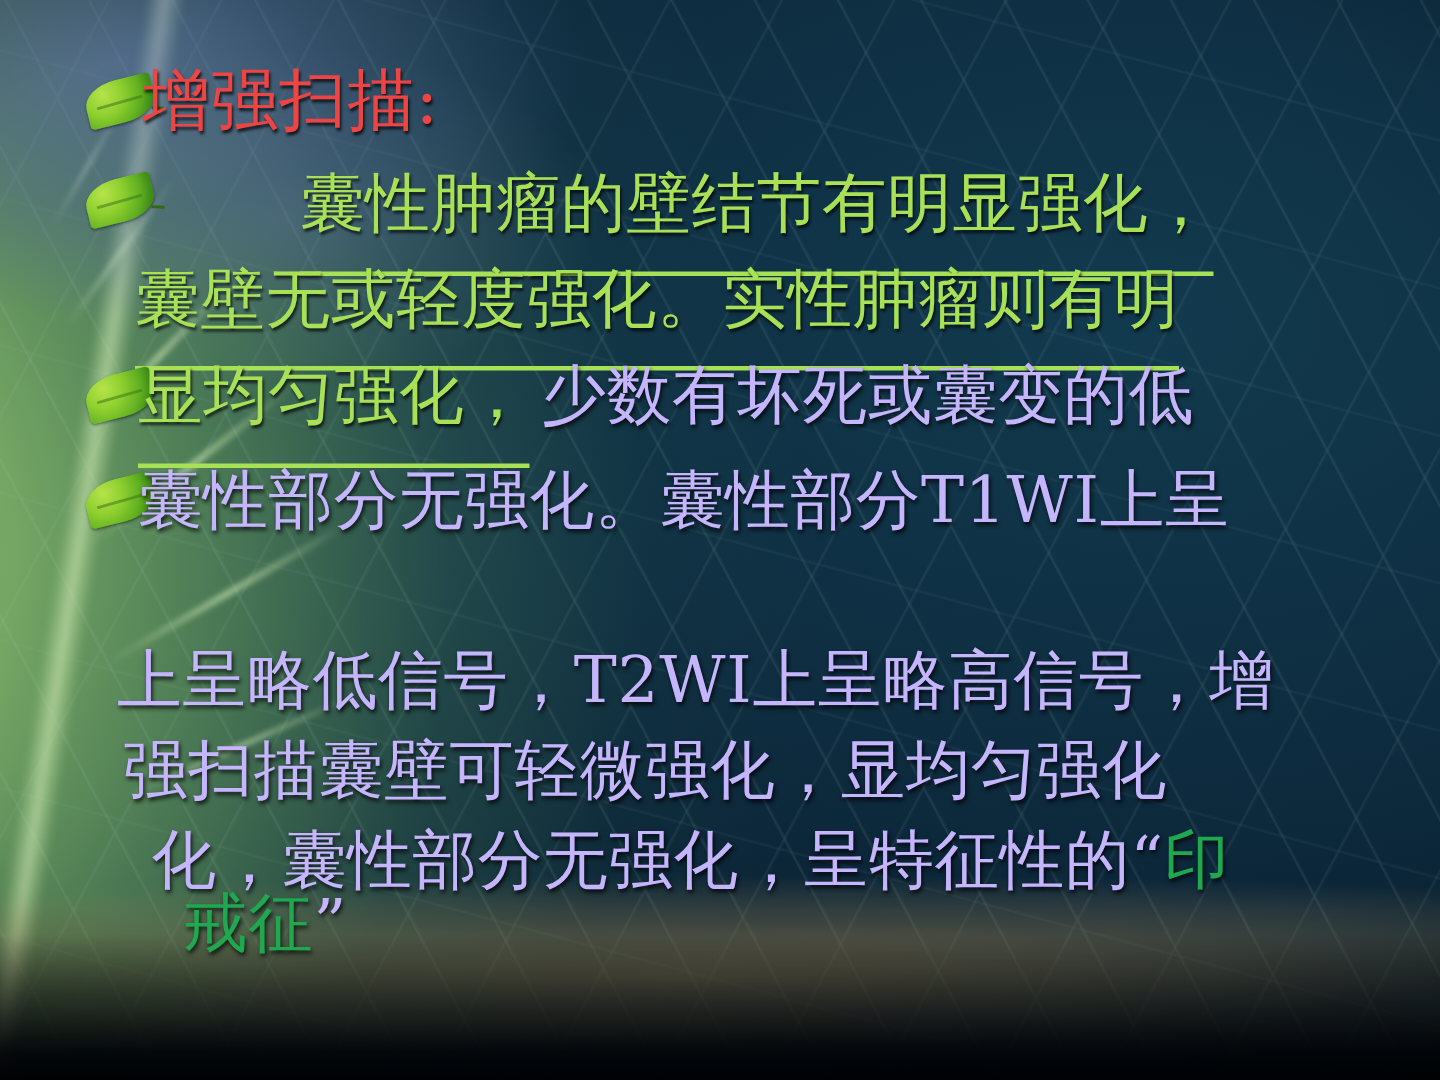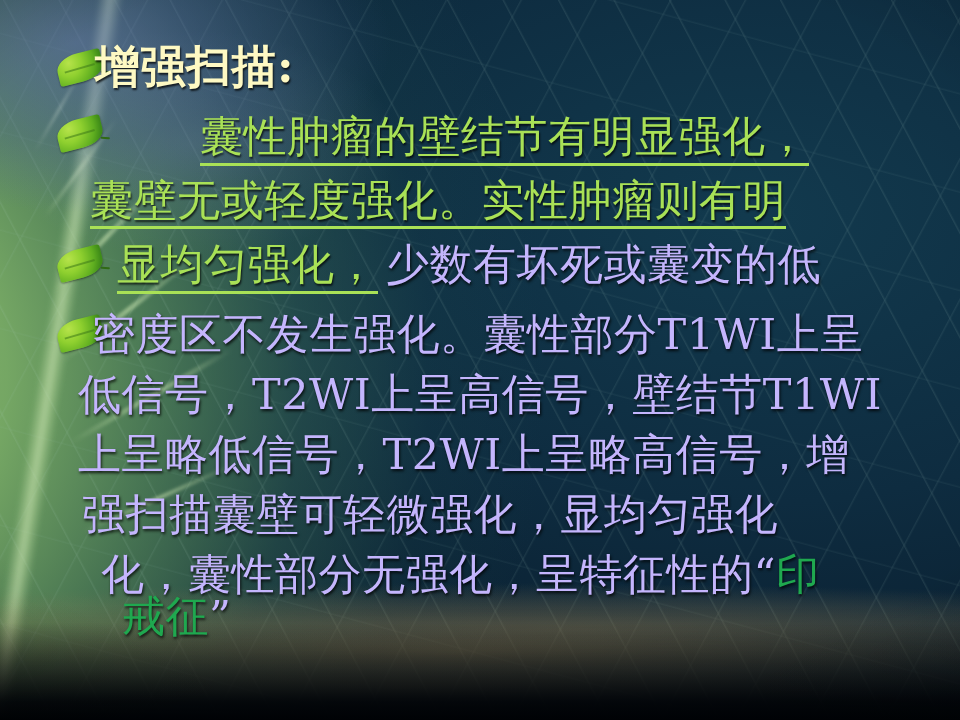--- a/index.html
+++ b/index.html
@@ -136,29 +136,29 @@
   .leaf::before {
     content:"";
     position:absolute;
     left: 7px; top: 50%;
     width: 31px; height: 1.5px;
     background: rgba(60,120,24,.55);
     transform: translateY(-50%) rotate(-2deg);
   }
 
   .t-title {
-    color: #fef9c3;
+    color: #ef4444;
     text-shadow: 1px 2px 2px rgba(0,0,0,.75);
-    font-weight: 700;
+    font-weight: 400;
   }
   .t-green {
     color: #a9e156;
     text-shadow: 1px 2px 2px rgba(0,0,0,.70);
     border-bottom: 3px solid #a9e156;
-    padding-bottom: 2px;
+    padding-bottom: 20px;
   }
   .t-white {
     color: #c4b5fd;
     text-shadow: 1px 2px 3px rgba(0,0,0,.80);
   }
   .t-emerald {
     color: #1fa84f;
     text-shadow: 1px 2px 3px rgba(0,0,0,.75);
   }
 </style>
@@ -194,31 +194,28 @@
     <div class="line" style="top:115px;">
       <span class="t-green" style="margin-left:200px;">囊性肿瘤的壁结节有明显强化，</span>
     </div>
 
     <div class="line" style="top:179px;font-family:Liberation Serif, serif;">
       <span class="t-green" style="margin-left:90px;">囊壁无或轻度强化。实性肿瘤则有明</span>
     </div>
 
     <div class="leaf" style="left:57px; top:249px;"></div>
     <div class="line" style="top:243px;">
-      <span class="t-green" style="margin-left:117px;">显均匀强化，</span><span class="t-white" style="margin-left:8px;">少数有坏死或囊变的低</span>
+      <span class="t-green" style="margin-left:92px;">显均匀强化，</span><span class="t-white" style="margin-left:8px;">少数有坏死或囊变的低</span>
     </div>
 
     <div class="leaf" style="left:57px; top:319px;"></div>
     <div class="line" style="top:313px;">
-      <span class="t-white" style="margin-left:92px;">密度区不发生强化。囊性部分T1WI上呈</span>
-    </div>
-
-    <div class="line" style="top:373px;">
-      <span class="t-white" style="margin-left:78px;">低信号，T2WI上呈高信号，壁结节T1WI</span>
-    </div>
+      <span class="t-white" style="margin-left:92px;">囊性部分无强化。囊性部分T1WI上呈</span>
+    </div>
+
 
     <div class="line" style="top:433px;">
       <span class="t-white" style="margin-left:78px;">上呈略低信号，T2WI上呈略高信号，增</span>
     </div>
 
     <div class="line" style="top:493px;">
       <span class="t-white" style="margin-left:82px;">强扫描囊壁可轻微强化，显均匀强化</span>
     </div>
 
     <div class="line" style="top:553px;">

